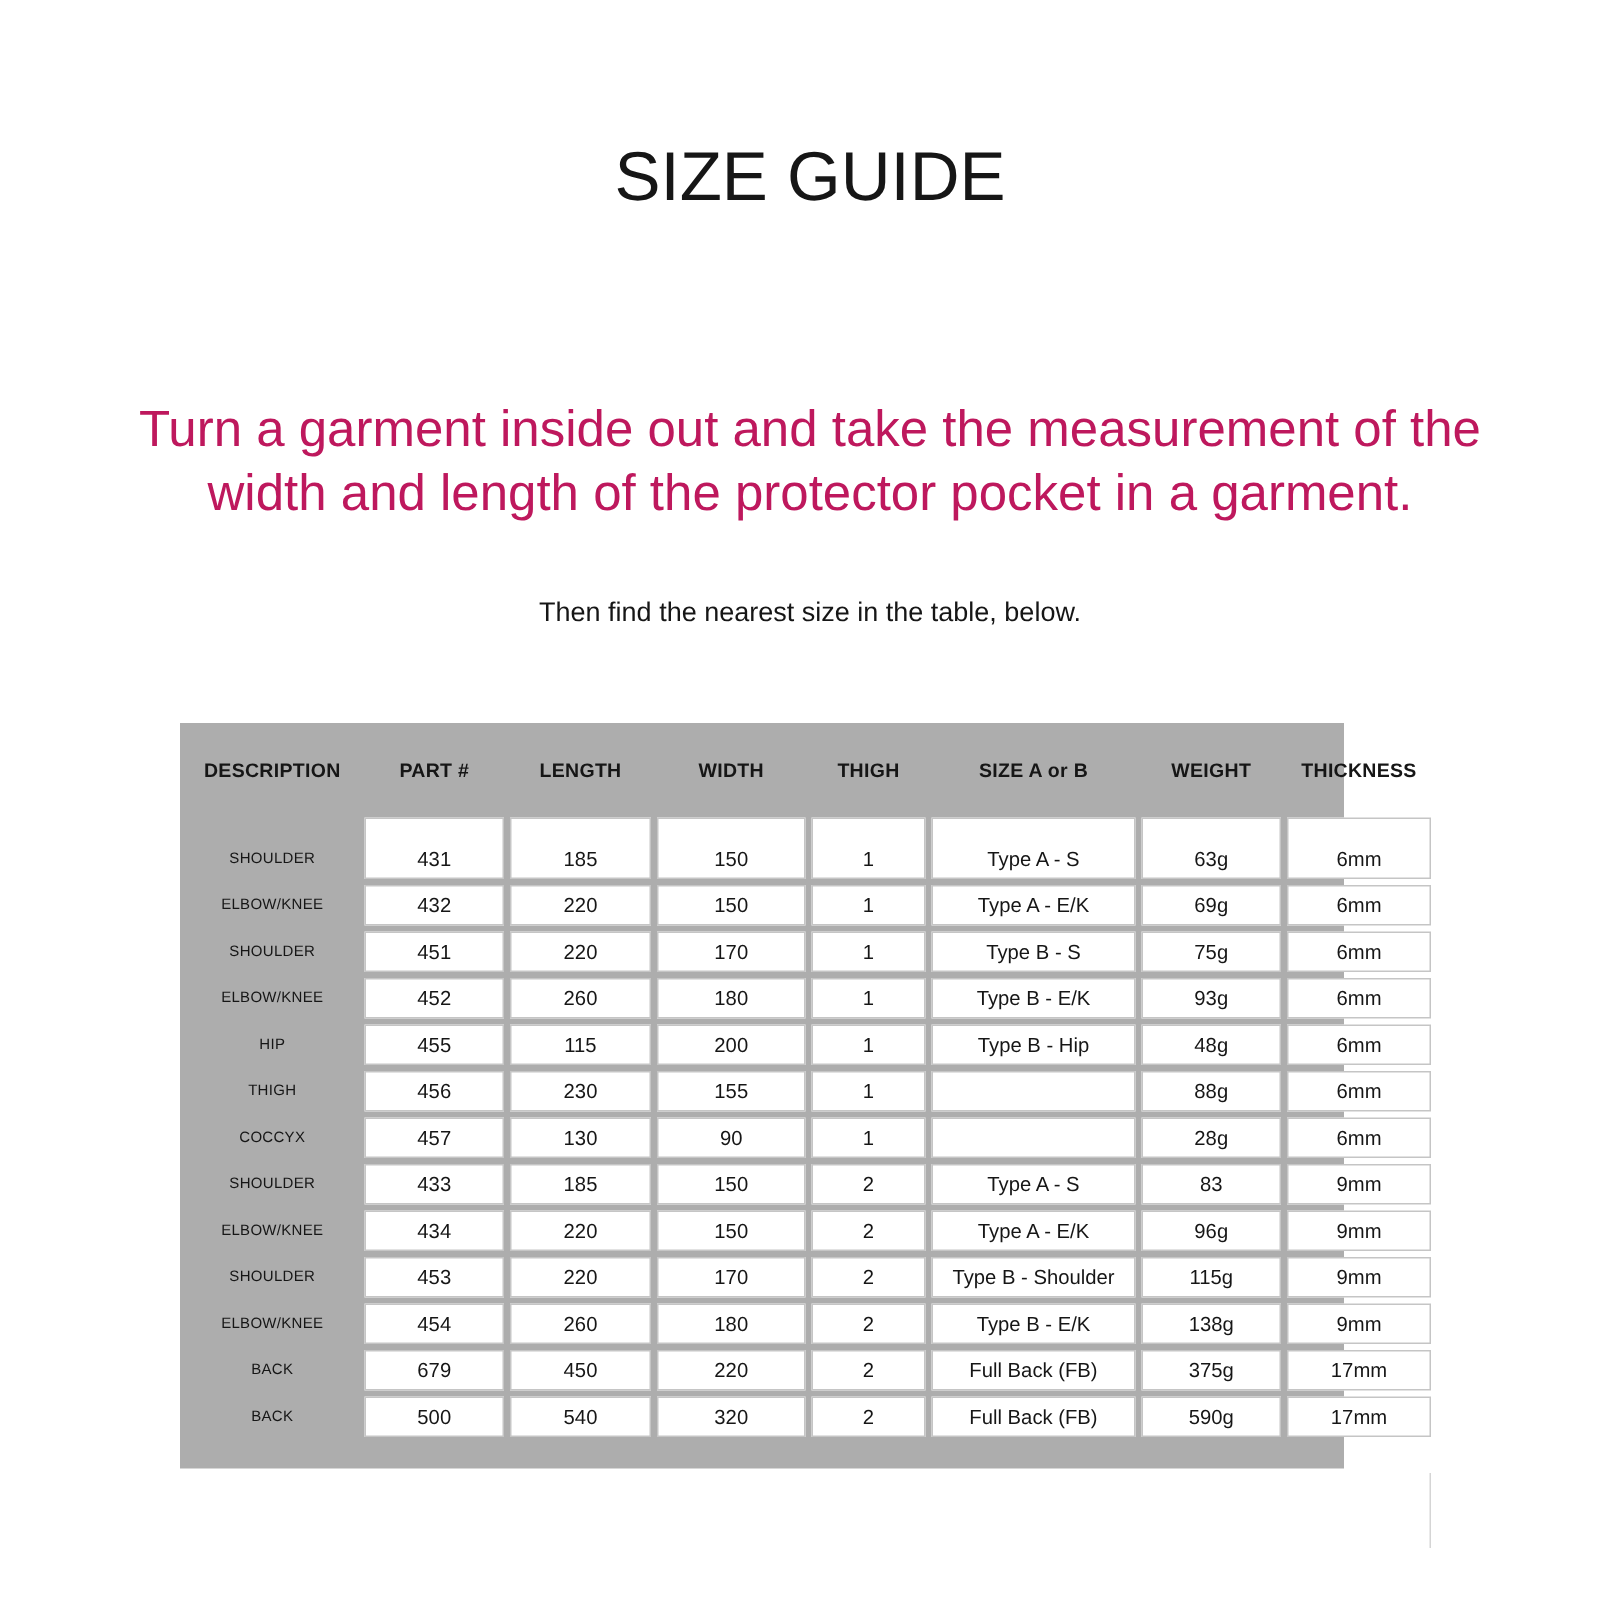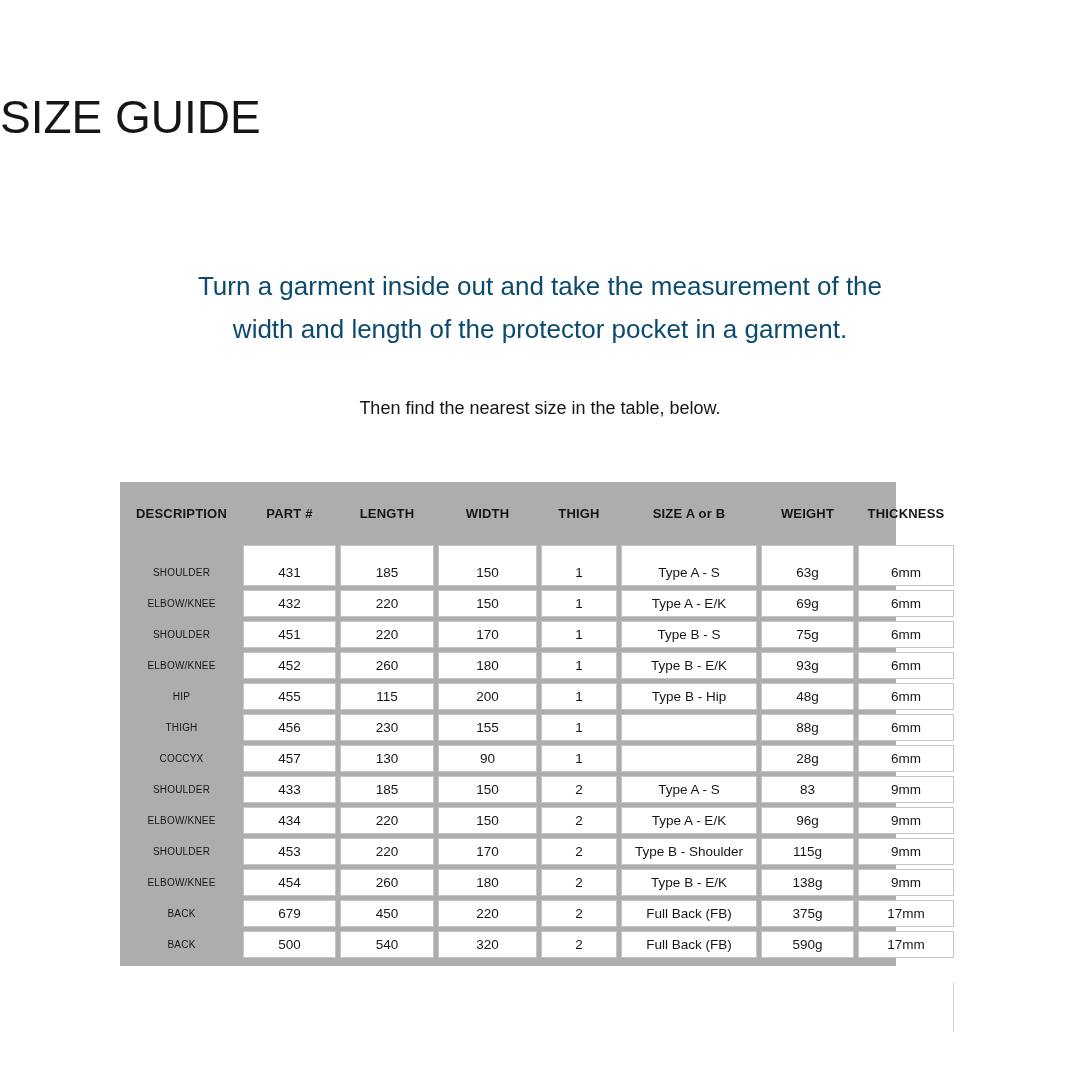--- a/index.html
+++ b/index.html
@@ -17,56 +17,57 @@
     overflow: hidden;
     margin: 0 auto;
   }
 
   
   .title-block {
     position: absolute;
     top: 86px;
     left: 0;
     width: 100%;
+    text-align: center;
     font-size: 46px;
     line-height: 63px;
     font-weight: 400;
     color: #161616;
   }
 
   
   .intro-1 {
     position: absolute;
     top: 265px;
     left: 0;
     width: 100%;
     text-align: center;
-    font-size: 26px;
+    font-size: 34px;
     line-height: 43px;
-    color: #0c4a6e;
+    color: #be185d;
   }
   .intro-2 {
     position: absolute;
     top: 393px;
     left: 0;
     width: 100%;
     text-align: center;
     font-size: 18px;
     line-height: 30px;
     color: #161616;
   }
 
   
   .table-wrap {
     position: absolute;
     left: 120px;
     top: 482px;
     width: 776px;
     background: var(--table-bg, #adadad);
-    padding-bottom: 4px;
+    padding-bottom: 17px;
   }
   table.size-table {
     width: 100%;
     border-collapse: separate;
     border-spacing: 4px;
     table-layout: fixed;
   }
   table.size-table th {
     height: 55px;
     font-size: 13px;

